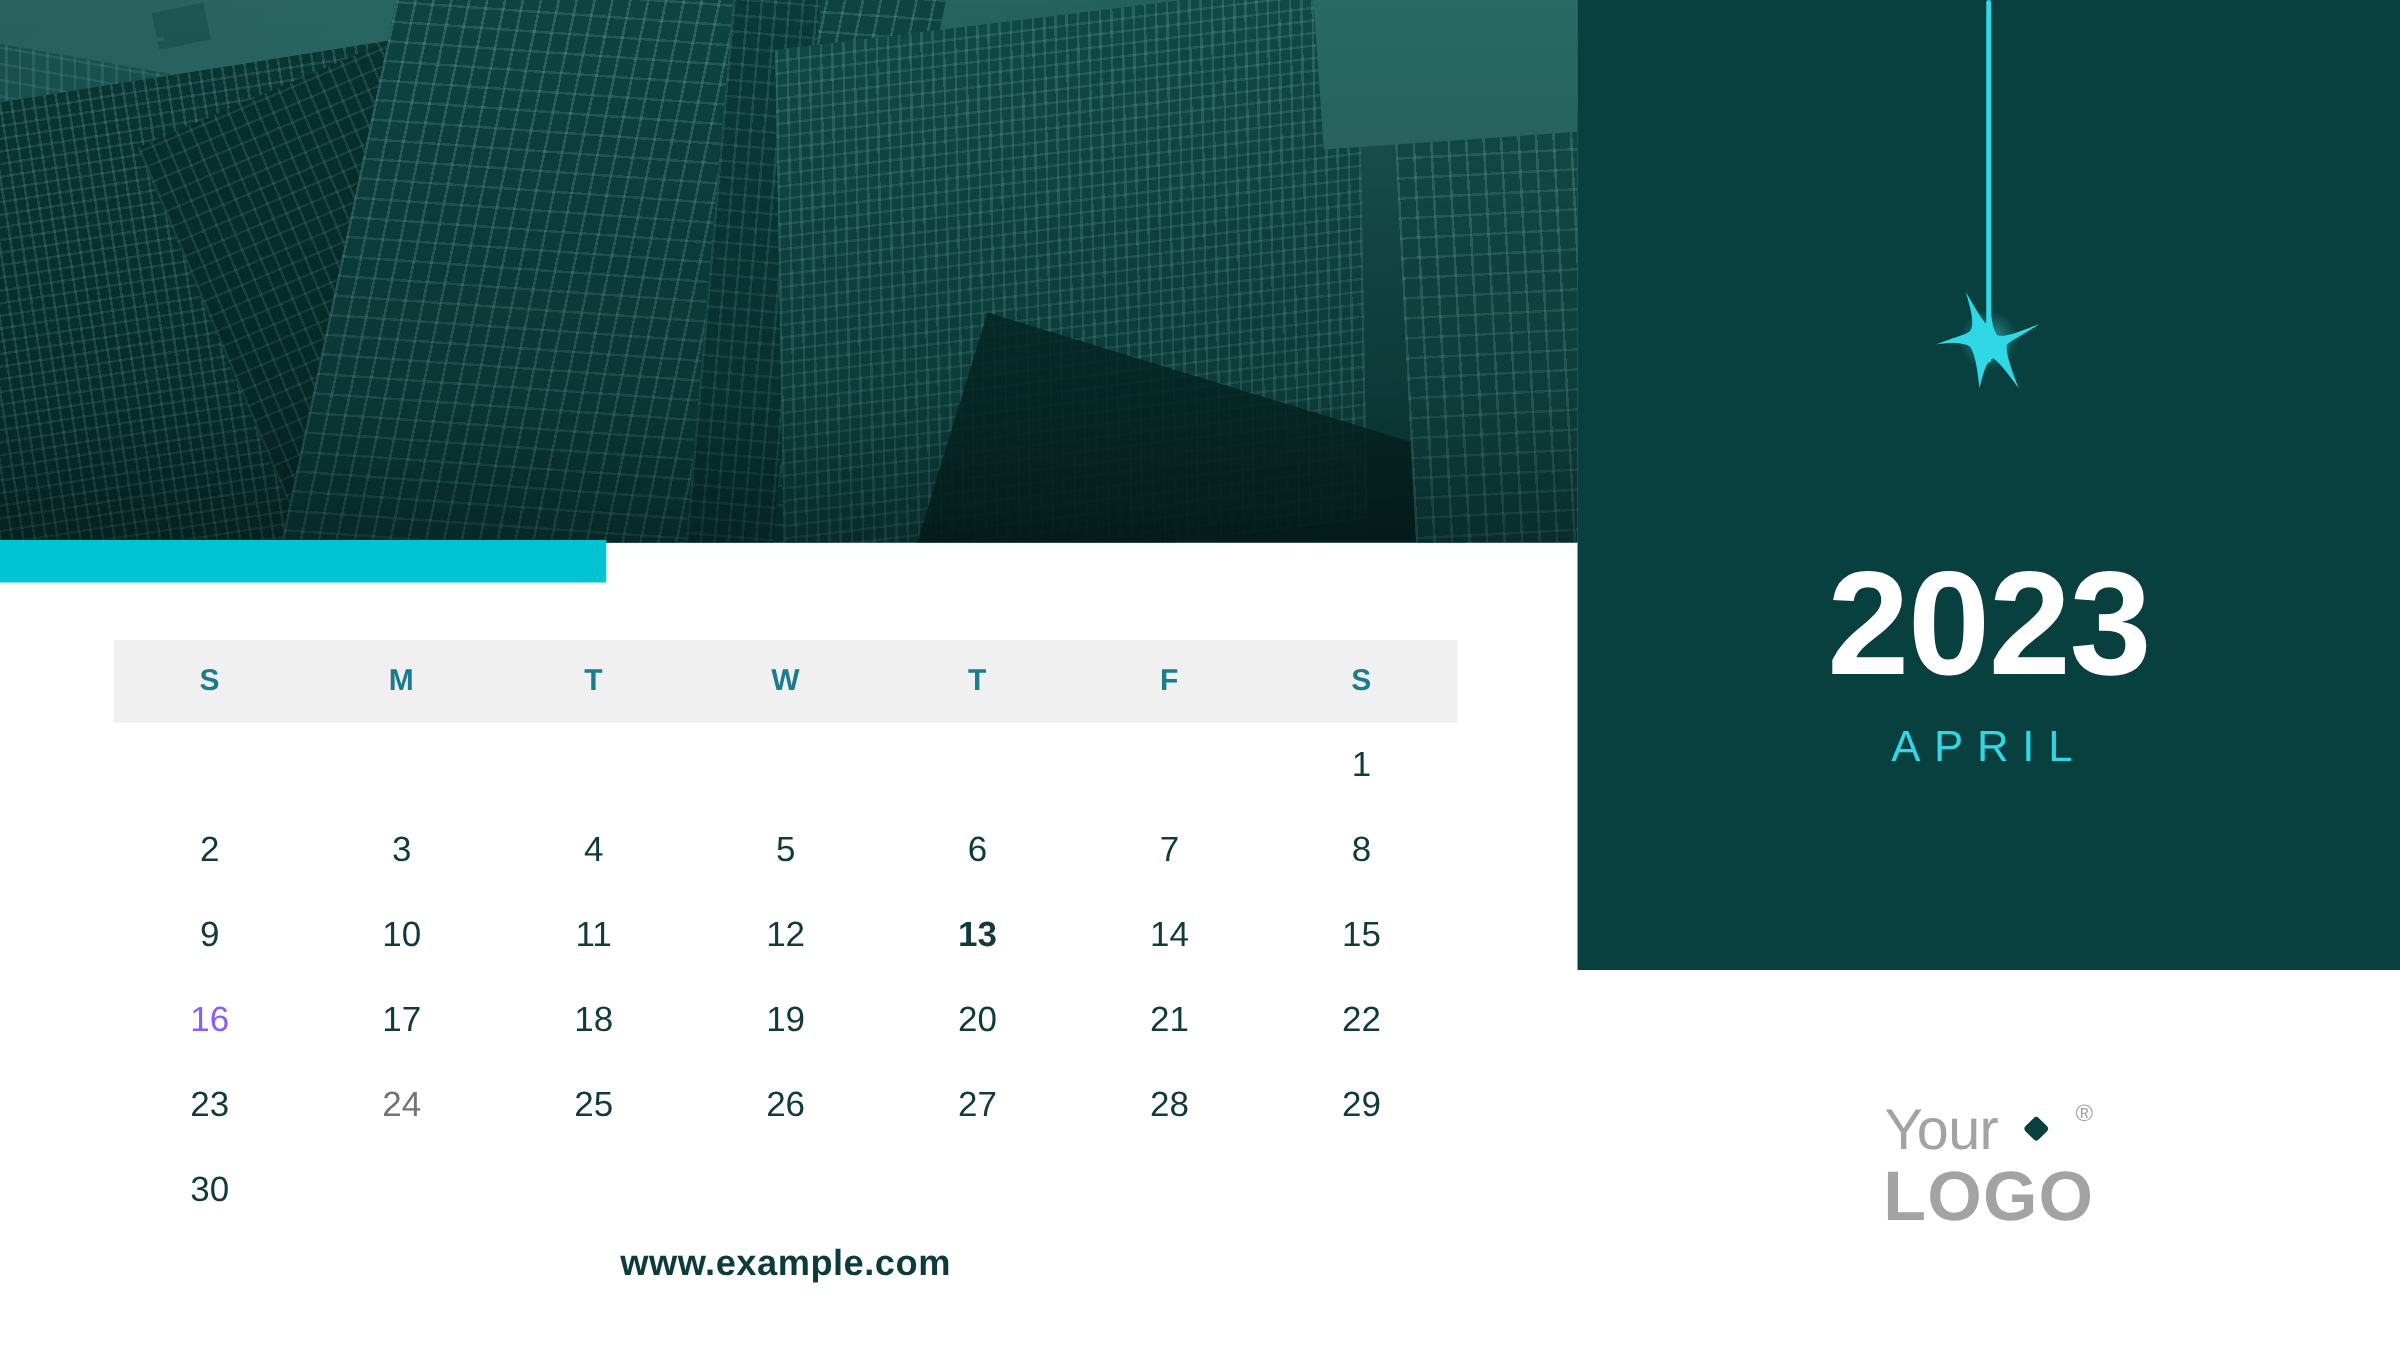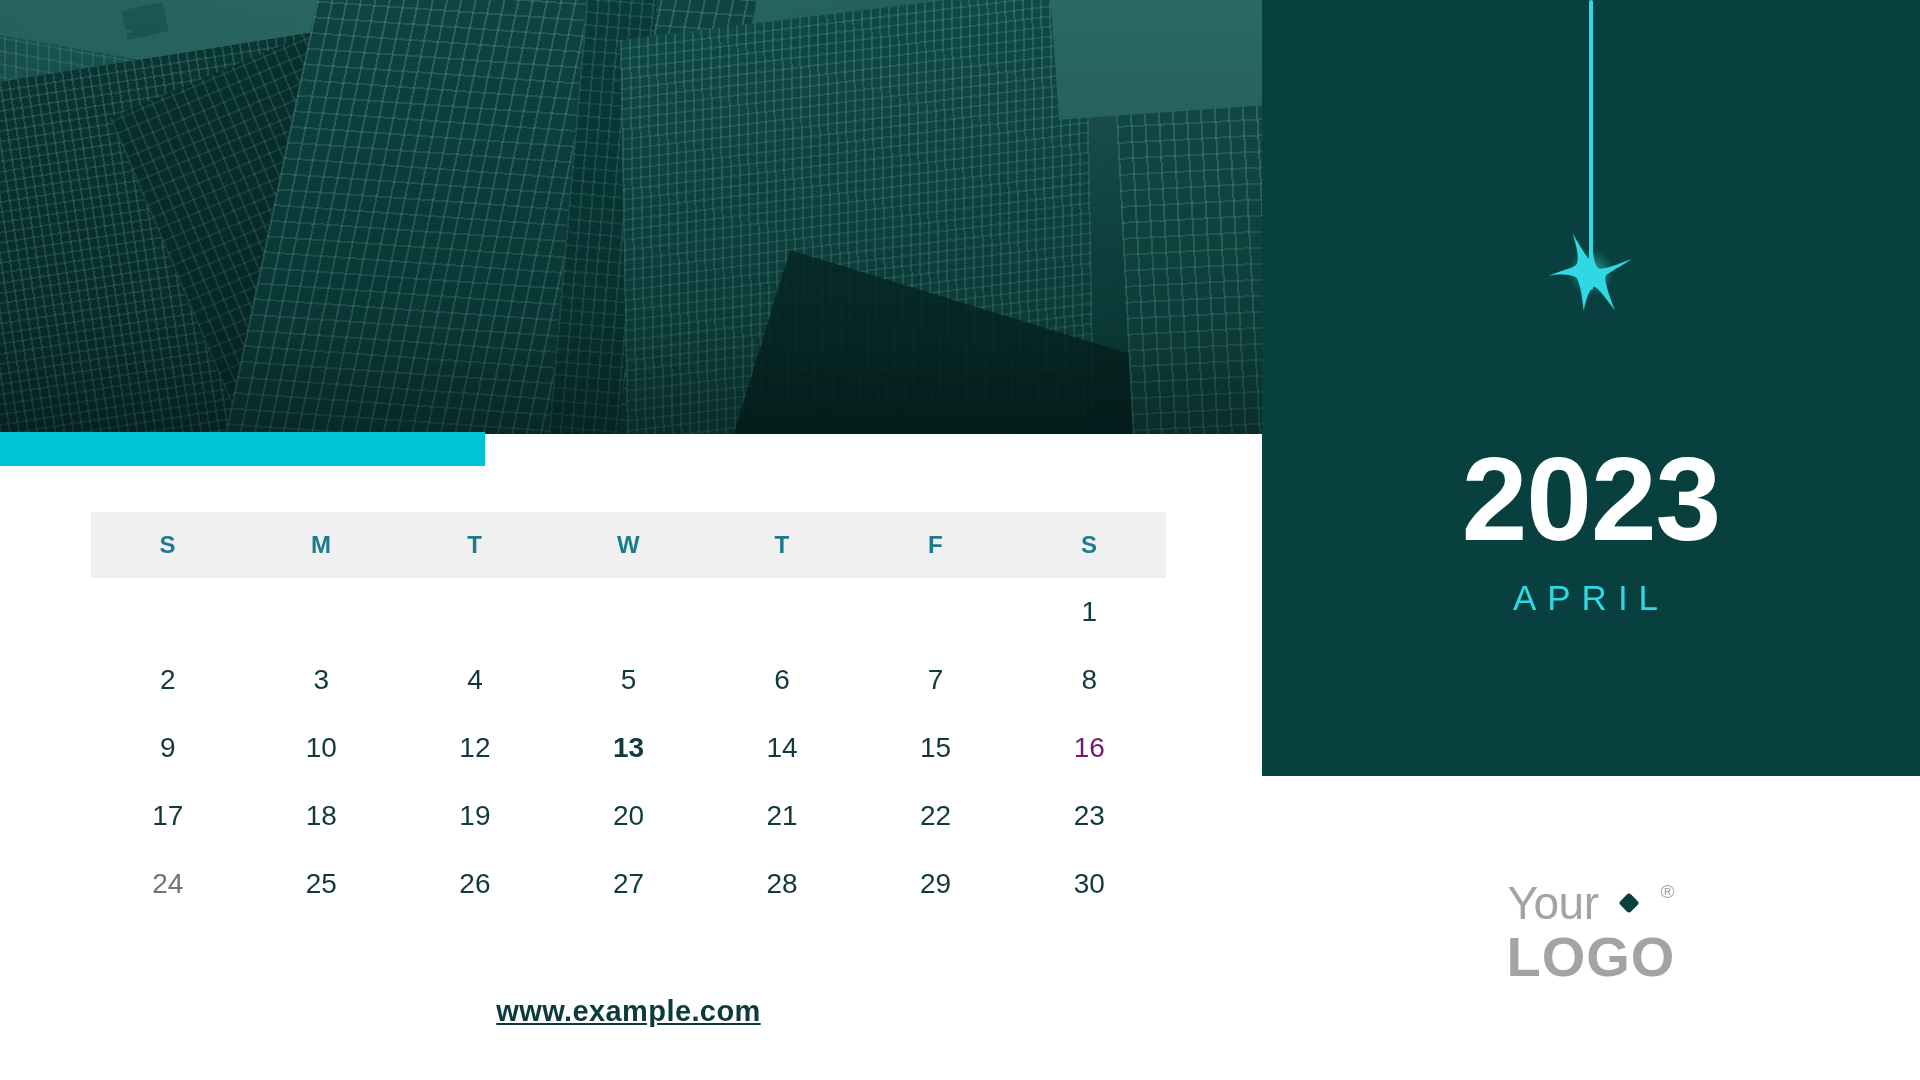--- a/index.html
+++ b/index.html
@@ -152,25 +152,26 @@
           <div class="cal-cell" style="color: rgb(18, 58, 60);">1</div>
           <div class="cal-cell" style="color: rgb(18, 58, 60);">2</div>
           <div class="cal-cell" style="color: rgb(18, 58, 60);">3</div>
           <div class="cal-cell" style="color: rgb(18, 58, 60);">4</div>
           <div class="cal-cell" style="color: rgb(18, 58, 60);">5</div>
           <div class="cal-cell" style="color: rgb(18, 58, 60);">6</div>
           <div class="cal-cell" style="color: rgb(18, 58, 60);">7</div>
           <div class="cal-cell" style="color: rgb(18, 58, 60);">8</div>
           <div class="cal-cell" style="color: rgb(18, 58, 60);">9</div>
           <div class="cal-cell" style="color: rgb(18, 58, 60);">10</div>
+          <div class="cal-cell" style="color: rgb(18, 58, 60);">11</div>
           <div class="cal-cell" style="color: rgb(18, 58, 60);">12</div>
           <div class="cal-cell" style="color: rgb(18, 58, 60); font-weight: bold;">13</div>
           <div class="cal-cell" style="color: rgb(18, 58, 60);">14</div>
           <div class="cal-cell" style="color: rgb(18, 58, 60);">15</div>
-          <div class="cal-cell" style="color: #701a75;">16</div>
+          <div class="cal-cell" style="color: #8b5cf6;">16</div>
           <div class="cal-cell" style="color: rgb(18, 58, 60);">17</div>
           <div class="cal-cell" style="color: rgb(18, 58, 60);">18</div>
           <div class="cal-cell" style="color: rgb(18, 58, 60);">19</div>
           <div class="cal-cell" style="color: rgb(18, 58, 60);">20</div>
           <div class="cal-cell" style="color: rgb(18, 58, 60);">21</div>
           <div class="cal-cell" style="color: rgb(18, 58, 60);">22</div>
           <div class="cal-cell" style="color: rgb(18, 58, 60);">23</div>
           <div class="cal-cell" style="color: #737373; text-align: center;">24</div>
           <div class="cal-cell" style="color: rgb(18, 58, 60);">25</div>
           <div class="cal-cell" style="color: rgb(18, 58, 60);">26</div>
@@ -180,21 +181,21 @@
           <div class="cal-cell" style="color: rgb(18, 58, 60);">30</div>
           <div class="cal-cell empty" style="color: rgb(18, 58, 60);"></div>
           <div class="cal-cell empty" style="color: rgb(18, 58, 60);"></div>
           <div class="cal-cell empty" style="color: rgb(18, 58, 60);"></div>
           <div class="cal-cell empty" style="color: rgb(18, 58, 60);"></div>
           <div class="cal-cell empty" style="color: rgb(18, 58, 60);"></div>
           <div class="cal-cell empty" style="color: rgb(18, 58, 60);"></div>
         </div>
     </div>
 
-    <div class="site-url" style="color: rgb(13, 59, 61); text-decoration: underline;">www.example.com</div>
+    <div class="site-url" style="color: rgb(13, 59, 61);">www.example.com</div>
   </div>
 
   <div class="right-panel" style="background: rgb(7, 64, 62);">
 
     <div class="drop-line" style="background: rgb(47, 216, 228);"></div>
 
     <div class="sparkle">
       <svg viewBox="0 0 100 100" width="100%" height="100%" aria-hidden="true">
         <defs>
           <radialGradient id="glow">

